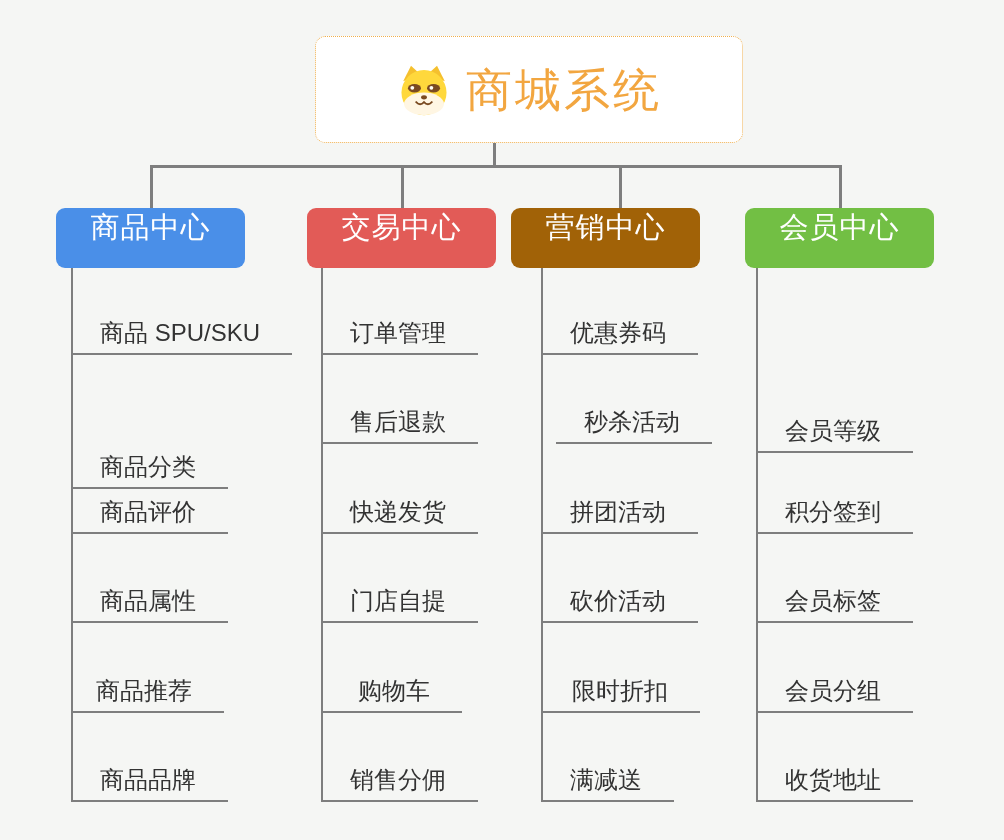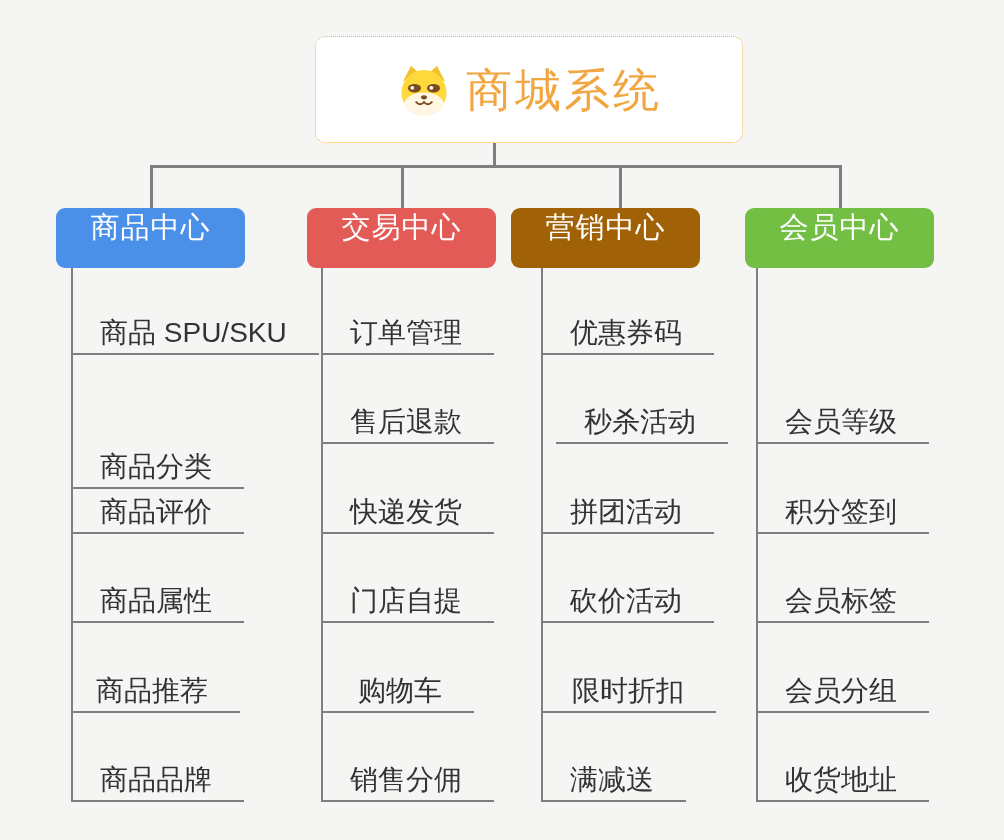--- a/index.html
+++ b/index.html
@@ -34,21 +34,21 @@
     position:absolute;top:208px;height:60px;width:189px;
     box-sizing:border-box;
     border-radius:9px;
     display:flex;align-items:flex-start;justify-content:center;
     color:#ffffff;font-size:29px;letter-spacing:1px;white-space:nowrap;
   }
 
   
   .leaf{
     position:absolute;
-    font-size:28px;line-height:30px;color:#333333;
+    font-size:24px;line-height:30px;color:#333333;
     padding:0 32px 5px 28px;
     border-bottom:2px solid #7e7e7e;
     white-space:nowrap;
   }
 </style>
 </head>
 <body style="background: rgb(245, 246, 244);">
 
 <div id="map">
 
@@ -103,18 +103,18 @@
     <div class="leaf" style="left: 518px; top: 407px; border-bottom-color: rgb(126, 126, 126); margin-left: 38px;">秒杀活动</div>
     <div class="leaf" style="left: 542px; top: 497px; border-bottom-color: rgb(126, 126, 126);">拼团活动</div>
     <div class="leaf" style="left: 542px; top: 586px; border-bottom-color: rgb(126, 126, 126);">砍价活动</div>
     <div class="leaf" style="left: 542px; top: 676px; border-bottom-color: rgb(126, 126, 126); padding-left: 30px;">限时折扣</div>
     <div class="leaf" style="left: 542px; top: 765px; border-bottom-color: rgb(126, 126, 126);">满减送</div>
     <div class="line" style="left: 838.5px; top: 165px; width: 3px; height: 43px; background: rgb(126, 126, 126);"></div>
     <div class="branch" style="left: 745px; background: rgb(114, 191, 68);">
       <span>会员中心</span>
     </div>
     <div class="line" style="left: 756px; top: 268px; width: 2px; height: 534px; background: rgb(126, 126, 126);"></div>
-    <div class="leaf" style="left: 757px; top: 407px; border-bottom-color: rgb(126, 126, 126);">会员等级</div>
+    <div class="leaf" style="left: 757px; top: 416px; border-bottom-color: rgb(126, 126, 126);">会员等级</div>
     <div class="leaf" style="left: 757px; top: 497px; border-bottom-color: rgb(126, 126, 126);">积分签到</div>
     <div class="leaf" style="left: 757px; top: 586px; border-bottom-color: rgb(126, 126, 126); text-align: right;">会员标签</div>
     <div class="leaf" style="left: 757px; top: 676px; border-bottom-color: rgb(126, 126, 126);">会员分组</div>
     <div class="leaf" style="left: 757px; top: 765px; border-bottom-color: rgb(126, 126, 126);">收货地址</div>
   </div>
 
 </body></html>

